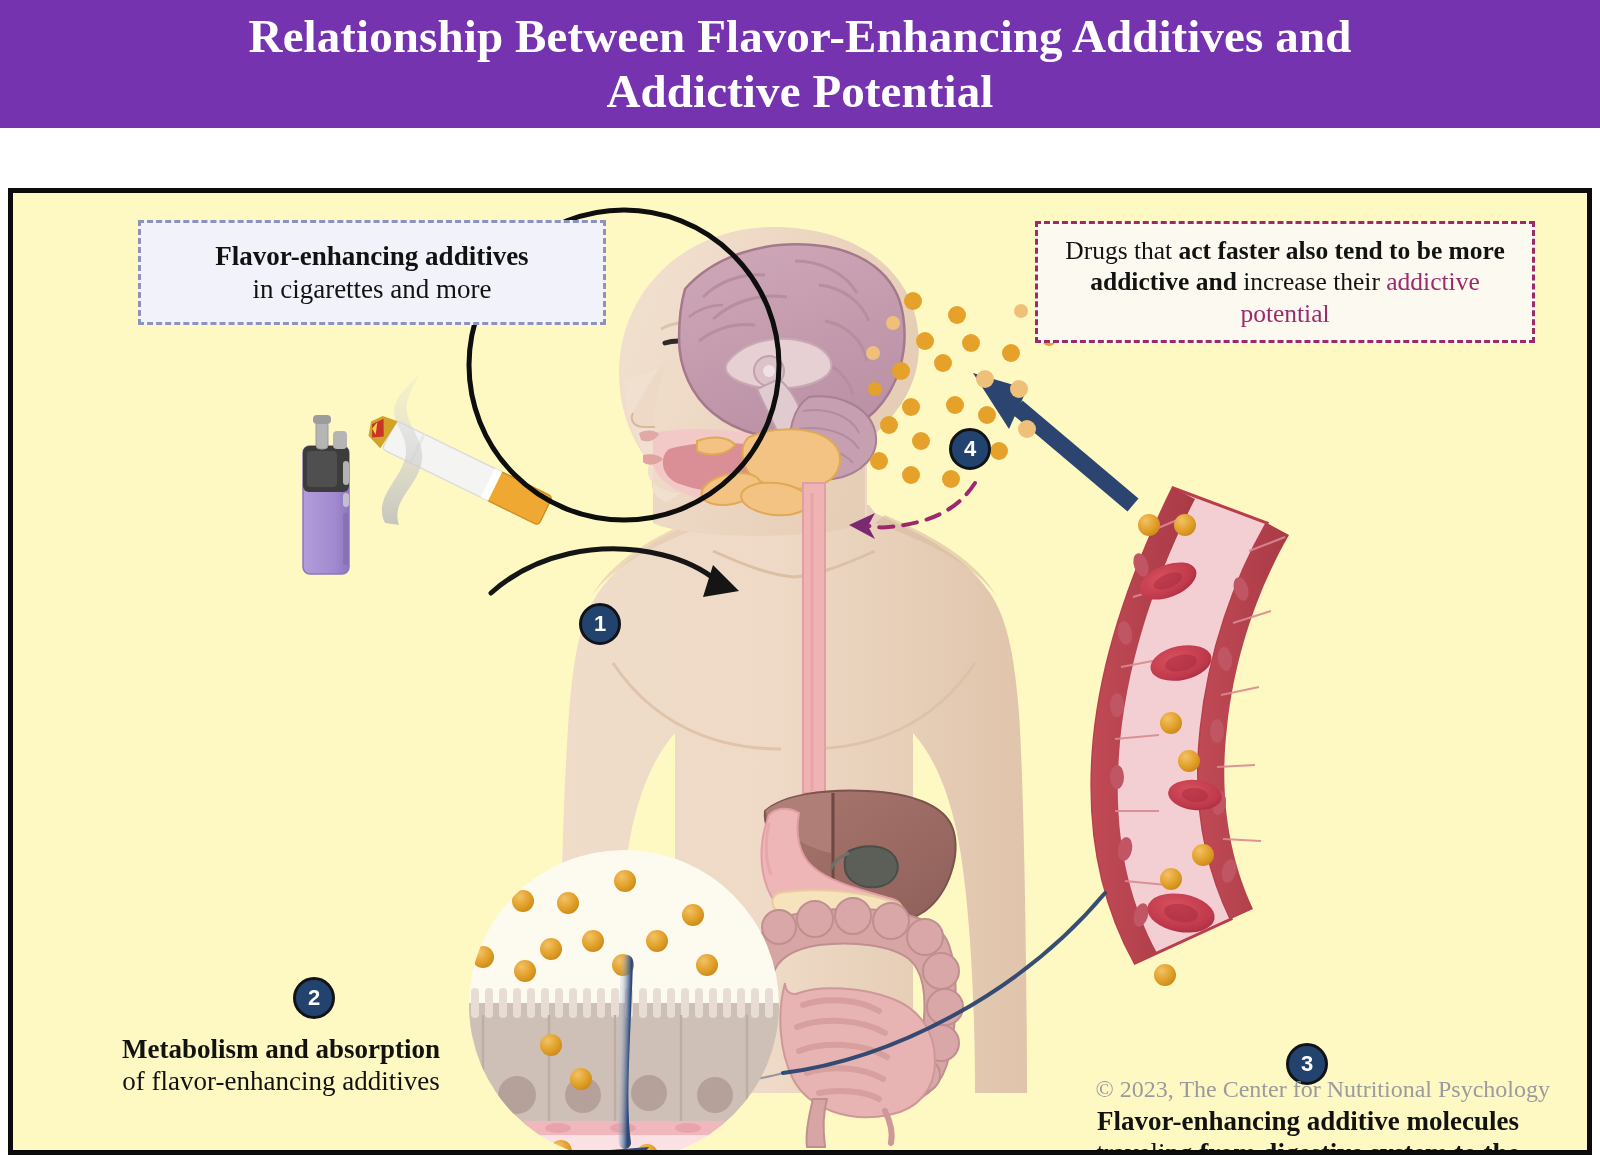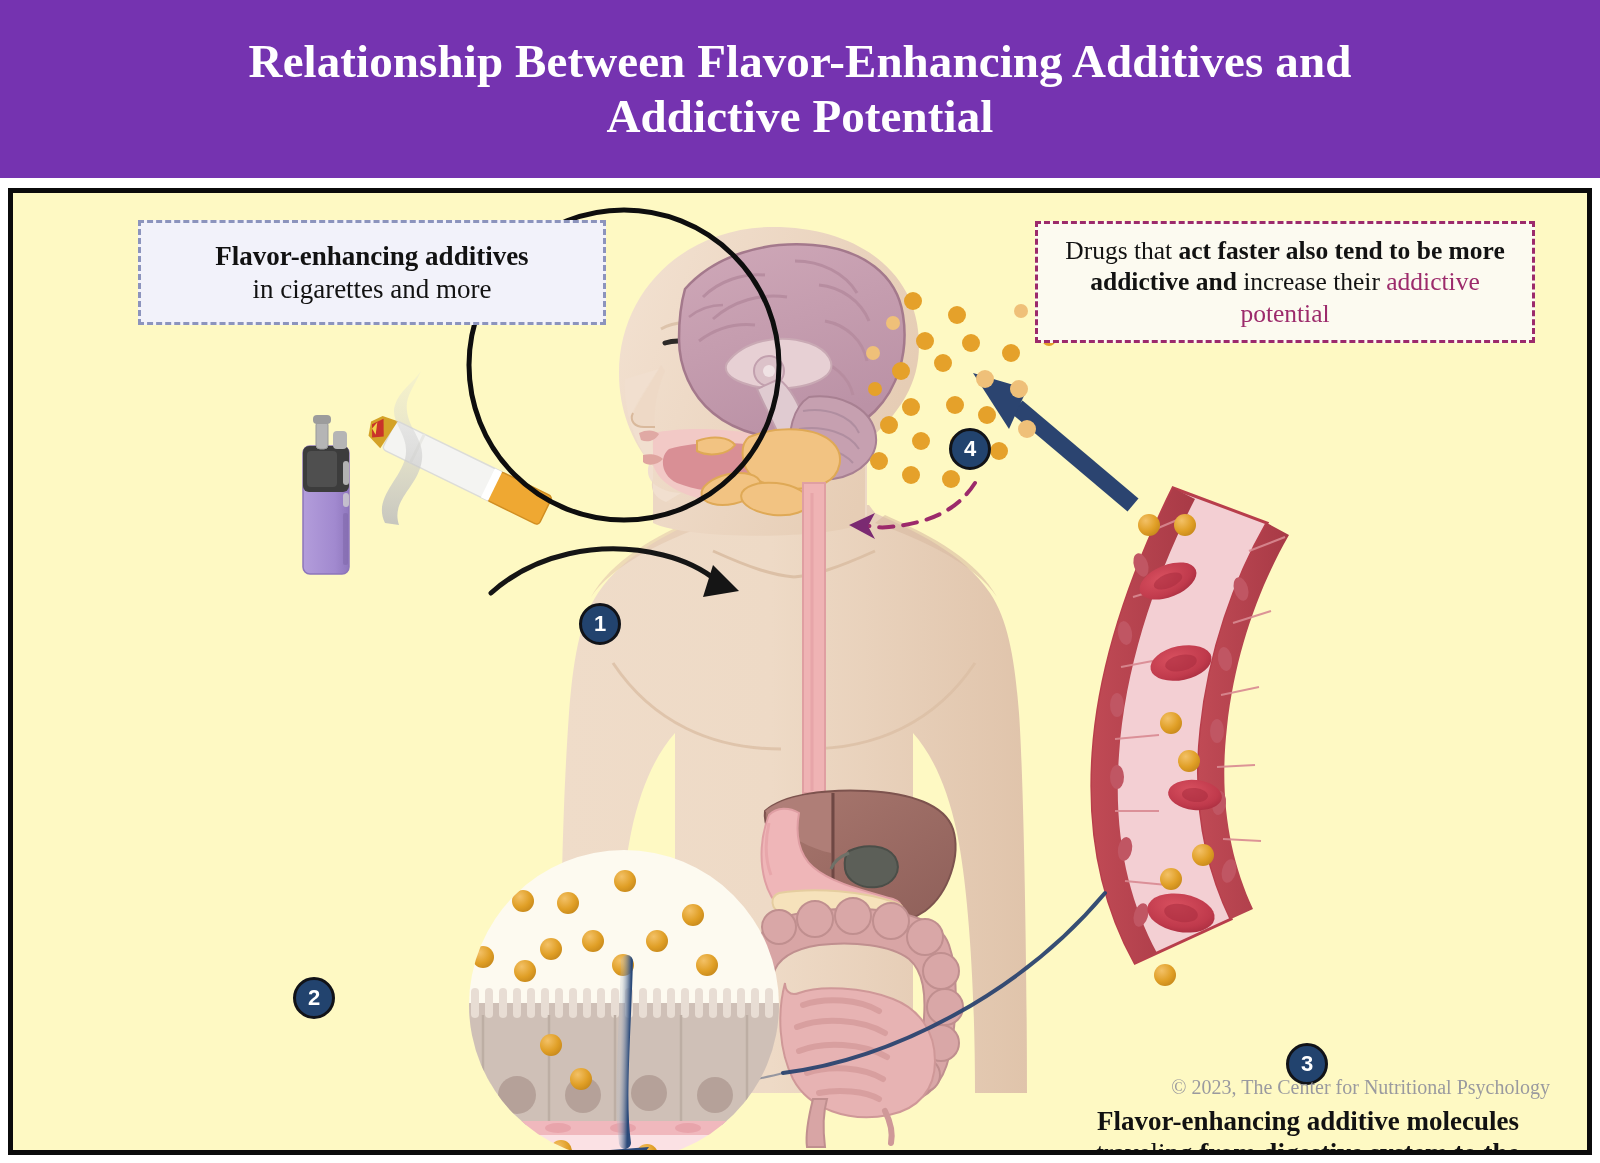--- a/index.html
+++ b/index.html
@@ -6,21 +6,21 @@
   html, body {
     width: 1600px; height: 1163px;
     background: #ffffff;
     font-family: "Liberation Serif", "DejaVu Serif", serif;
     overflow: hidden;
   }
   #page { position: relative; width: 1600px; height: 1163px; background:#fff; }
 
   
   #header {
-    position: absolute; left:0; top:0; width:1600px; height:178px;
+    position: absolute; left:0; top:0; width:1600px; height:128px;
     background: #7533b0;
     display:flex; align-items:center; justify-content:center;
   }
   #header-title {
     color:#ffffff;
     font-family: "Liberation Serif","DejaVu Serif",serif;
     font-weight: 700;
     font-size: 47px;
     line-height: 1.16;
     text-align:center;
@@ -89,21 +89,21 @@
   #badge-1 { left:566px; top:410px; }
   #badge-2 { left:280px; top:784px; }
   #badge-3 { left:1273px; top:850px; }
   #badge-4 { left:936px; top:235px; }
 
   
   #credit {
     position:absolute; left:950px; top:1076px; width:600px;
     text-align:right;
     font-family:"Liberation Serif","DejaVu Serif",serif;
-    font-size:20px; color:#9a9a9f;
+    font-size:24px; color:#9a9a9f;
   }
 </style>
 </head>
 <body>
 
 <div id="page">
 
   <div id="header">
     <div id="header-title">Relationship Between Flavor-Enhancing Additives and
 Addictive Potential</div>
@@ -574,20 +574,21 @@
 
       <div class="callout" id="callout-additives">
         <div class="l1">Flavor-enhancing additives</div>
         <div class="l2">in cigarettes and more</div>
       </div>
 
       <div class="callout" id="callout-addictive">
         <div class="body"><span>Drugs that </span><span style="font-weight: 700;">act faster also tend to be more addictive and </span><span>increase their </span><span style="color: rgb(156, 42, 107);">addictive potential</span></div>
       </div>
 
+      <div class="steptext" id="step2-text"><span style="font-weight: 700;">Metabolism and absorption</span><span> of flavor-enhancing additives</span></div>
       <div class="steptext" id="step3-text"><span style="font-weight: 700;">Flavor-enhancing additive molecules</span><span> traveling </span><span style="font-weight: 700;">from digestive system to the brain</span></div>
 
       <div class="badge" id="badge-1">1</div>
       <div class="badge" id="badge-2">2</div>
       <div class="badge" id="badge-3">3</div>
       <div class="badge" id="badge-4">4</div>
 
     </div>
   </div>
 

